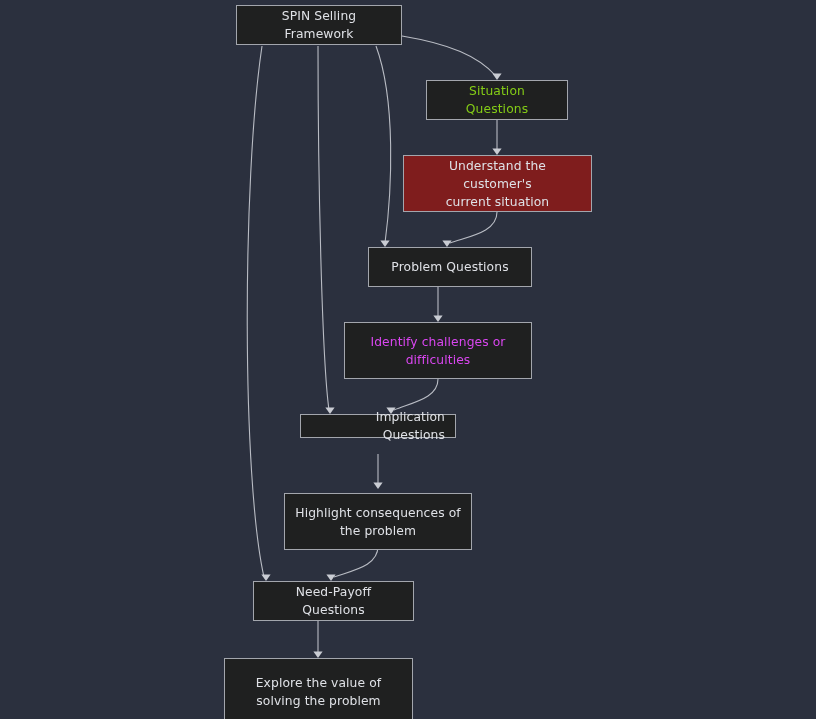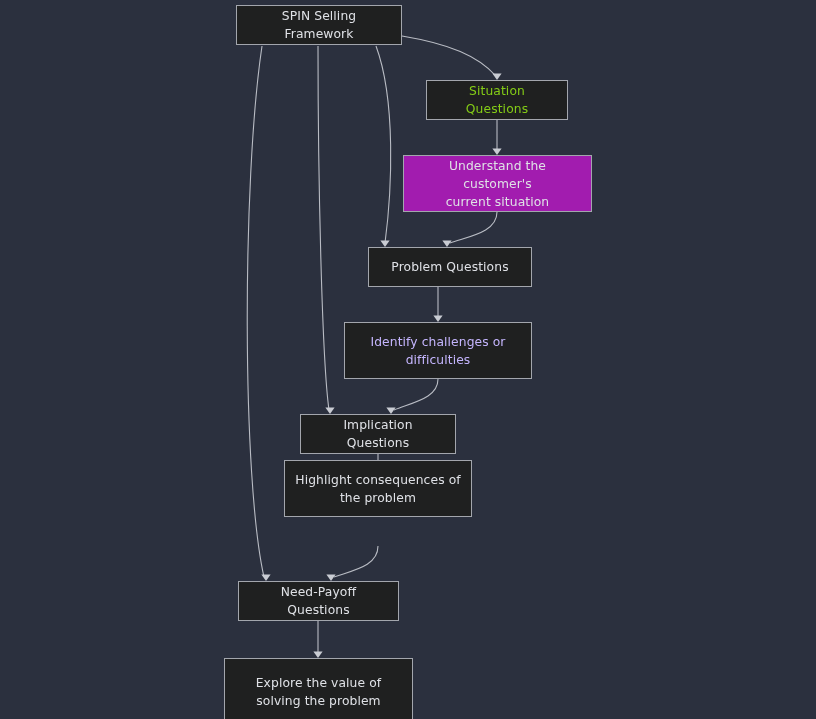--- a/index.html
+++ b/index.html
@@ -80,39 +80,39 @@
       <path d="M 318,621 L 318,654" class="edge-path" stroke="#b9bcc4"></path>
       <polygon points="318,658 313.4,651.6 322.6,651.6" class="arrow-head"></polygon>
     </svg>
   <div id="nodes">
       <div class="node" style="left: 236px; top: 5px; width: 166px; height: 40px; background: rgb(31, 32, 32); border-color: rgb(163, 166, 173); color: rgb(223, 225, 230);">
         <span class="node-label">SPIN Selling Framework</span>
       </div>
       <div class="node" style="left: 426px; top: 80px; width: 142px; height: 40px; background: rgb(31, 32, 32); border-color: rgb(163, 166, 173); color: #84cc16;">
         <span class="node-label">Situation Questions</span>
       </div>
-      <div class="node" style="left: 403px; top: 155px; width: 189px; height: 57px; background: #a21caf; border-color: rgb(163, 166, 173); color: rgb(223, 225, 230); align-items: center;">
+      <div class="node" style="left: 403px; top: 155px; width: 189px; height: 57px; background: #7f1d1d; border-color: rgb(163, 166, 173); color: rgb(223, 225, 230); align-items: center;">
         <span class="node-label">Understand the customer's
 current situation</span>
       </div>
       <div class="node" style="left: 368px; top: 247px; width: 164px; height: 40px; background: rgb(31, 32, 32); border-color: rgb(163, 166, 173); color: rgb(223, 225, 230);">
         <span class="node-label">Problem Questions</span>
       </div>
-      <div class="node" style="left: 344px; top: 322px; width: 188px; height: 57px; background: rgb(31, 32, 32); border-color: rgb(163, 166, 173); color: #c4b5fd;">
+      <div class="node" style="left: 344px; top: 322px; width: 188px; height: 57px; background: rgb(31, 32, 32); border-color: rgb(163, 166, 173); color: #d946ef;">
         <span class="node-label">Identify challenges or
 difficulties</span>
       </div>
-      <div class="node" style="left: 300px; top: 414px; width: 156px; height: 40px; background: rgb(31, 32, 32); border-color: rgb(163, 166, 173); color: rgb(223, 225, 230);">
+      <div class="node" style="left: 300px; top: 414px; width: 156px; height: 24px; background: rgb(31, 32, 32); border-color: rgb(163, 166, 173); color: rgb(223, 225, 230); text-align: right;">
         <span class="node-label">Implication Questions</span>
       </div>
-      <div class="node" style="left: 284px; top: 460px; width: 188px; height: 57px; background: rgb(31, 32, 32); border-color: rgb(163, 166, 173); color: rgb(223, 225, 230);">
+      <div class="node" style="left: 284px; top: 493px; width: 188px; height: 57px; background: rgb(31, 32, 32); border-color: rgb(163, 166, 173); color: rgb(223, 225, 230);">
         <span class="node-label">Highlight consequences of
 the problem</span>
       </div>
-      <div class="node" style="left: 238px; top: 581px; width: 161px; height: 40px; background: rgb(31, 32, 32); border-color: rgb(163, 166, 173); color: rgb(223, 225, 230);">
+      <div class="node" style="left: 253px; top: 581px; width: 161px; height: 40px; background: rgb(31, 32, 32); border-color: rgb(163, 166, 173); color: rgb(223, 225, 230);">
         <span class="node-label">Need-Payoff Questions</span>
       </div>
       <div class="node" style="left: 224px; top: 658px; width: 189px; height: 68px; background: rgb(31, 32, 32); border-color: rgb(163, 166, 173); color: rgb(223, 225, 230);">
         <span class="node-label">Explore the value of
 solving the problem</span>
       </div>
     </div>
 </div>
 
 </body></html>

